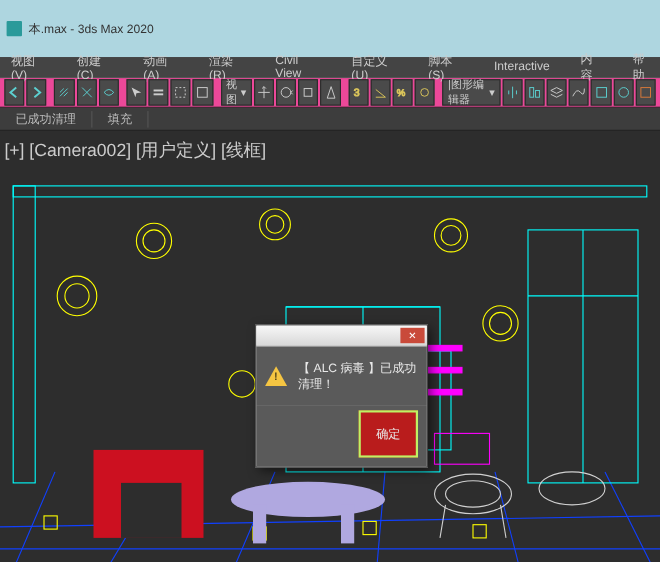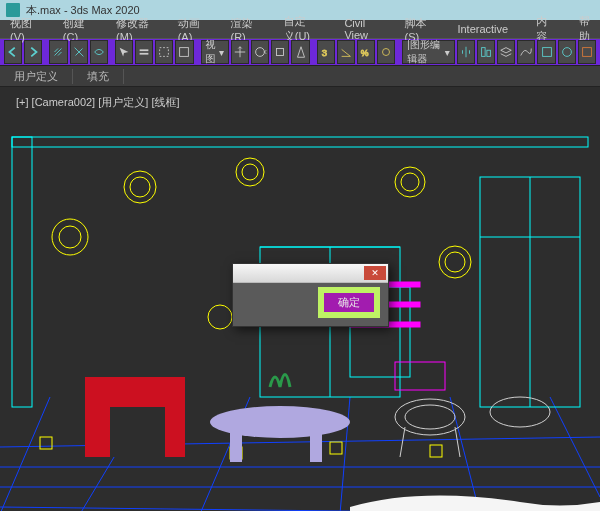--- a/index.html
+++ b/index.html
@@ -1,62 +1,61 @@
 <!DOCTYPE html>
 <html><head>
 <meta charset="utf-8">
 <style>
   html,body{margin:0;padding:0;width:600px;height:511px;font-family:"Microsoft YaHei",Arial,sans-serif;overflow:hidden;background:#3a3a3a}
-  .titlebar{height:20px;background:#aed6e0;display:flex;align-items:center;padding:0 6px;font-size:11px;color:#333}
+  .titlebar{height:20px;background:#aed6e0;display:flex;align-items:center;padding:16px 6px;font-size:11px;color:#333}
   .titlebar .logo{width:14px;height:14px;background:#2a9a9a;margin-right:6px;border-radius:1px}
   .menubar{height:18px;background:#444;display:flex;align-items:center;padding-left:4px;gap:16px}
   .menubar .mi{font-size:11px;color:#ccc;padding:0 6px;cursor:pointer}
-  .toolbar{height:26px;background:#6d28d9;border-top:1px solid #555;border-bottom:1px solid #222;display:flex;align-items:center;padding:0 4px;gap:2px}
+  .toolbar{height:26px;background:#ec4899;border-top:1px solid #555;border-bottom:1px solid #222;display:flex;align-items:center;padding:0 4px;gap:2px}
   .tb{width:22px;height:22px;background:#4a4a4a;border:1px solid #2a2a2a;display:flex;align-items:center;justify-content:center;color:#ccc;cursor:pointer}
   .tb svg{width:14px;height:14px}
   .tb.sep{width:4px;background:none;border:none}
   .tb.wide{width:auto;padding:0 4px;font-size:10px}
   .tb.cyan svg *{stroke:#5cd0d0}
   .tb.yel svg *{stroke:#d9c45a}
   .ribbon{height:20px;background:#3d3d3d;border-bottom:1px solid #222;display:flex;align-items:center;font-size:11px;color:#bbb}
   .ribbon .rtab{padding:0 14px;border-right:1px solid #555}
   .viewport{position:relative;width:600px;height:427px;background:#2d2d2d;overflow:hidden}
-  .vplabel{position:absolute;top:8px;left:16px;font-size:11px;color:#ccc;z-index:3}
+  .vplabel{position:absolute;top:8px;left:4px;font-size:16px;color:#ccc;z-index:3}
   .scene{position:absolute;inset:0}
   .scene line{stroke-width:1}
   .scene .cy{stroke:#00ffff}
   .scene .bl{stroke:#1040ff}
   .scene .ye{stroke:#ffff00}
   .scene .mg{stroke:#ff00ff}
   .scene .wh{stroke:#d0d0d0}
   .dialog{position:absolute;left:232px;top:176px;width:155px;background:#e8e8e8;border:1px solid #333;box-shadow:3px 3px 10px rgba(0,0,0,.6);z-index:10;font-size:11px}
   .dialog .dtitle{height:18px;background:linear-gradient(#f7f7f7,#d8d8d8);border-bottom:1px solid #bbb;display:flex;justify-content:flex-end;align-items:center;padding:0 2px}
   .dialog .dclose{width:22px;height:14px;background:#c94a3a;color:#fff;display:flex;align-items:center;justify-content:center;font-size:9px;cursor:pointer}
   .dialog .dbody{background:#5a5a5a;color:#e8e8e8;padding:12px 8px;display:flex;align-items:center;gap:10px}
   .dialog .dwarn{width:0;height:0;border-left:10px solid transparent;border-right:10px solid transparent;border-bottom:18px solid #f5c542;position:relative}
   .dialog .dwarn::after{content:"!";position:absolute;left:-2px;top:4px;color:#5a4a1a;font-weight:bold;font-size:10px}
   .dialog .dfoot{background:#5a5a5a;padding:4px 8px 8px;display:flex;justify-content:flex-end}
-  .dialog .dbtn{background:#a21caf;border:6px solid #bef264;color:#e8e8e8;padding:2px 14px;font-size:11px;cursor:pointer}
+  .dialog .dbtn{background:#b91c1c;border:2px solid #bef264;color:#e8e8e8;padding:12px 14px;font-size:11px;cursor:pointer}
 </style>
 </head>
 <body>
 
 <div class="titlebar">
   <div class="logo"></div>
   <span>本.max - 3ds Max 2020</span>
 </div>
 
 <div class="menubar">
   <span class="mi">视图(V)</span>
   <span class="mi">创建(C)</span>
-  <span class="mi">修改器(M)</span>
   <span class="mi">动画(A)</span>
   <span class="mi">渲染(R)</span>
+  <span class="mi">Civil View</span>
   <span class="mi">自定义(U)</span>
-  <span class="mi">Civil View</span>
   <span class="mi">脚本(S)</span>
   <span class="mi">Interactive</span>
   <span class="mi">内容</span>
   <span class="mi">帮助</span>
 </div>
 
 <div class="toolbar">
   <div class="tb cyan">
       <svg viewBox="0 0 16 16">
         <path d="M10 3 L4 8 L10 13" fill="none" stroke-width="2"></path>
@@ -183,21 +182,21 @@
       </svg>
     </div>
   <div class="tb">
       <svg viewBox="0 0 16 16">
         <rect x="3" y="3" width="10" height="10" fill="none" stroke="#d97a3a"></rect>
       </svg>
     </div>
 </div>
 
 <div class="ribbon">
-  <div class="rtab">用户定义</div>
+  <div class="rtab">已成功清理</div>
   <div class="rtab">填充</div>
 </div>
 
 <div class="viewport">
   <div class="vplabel">[+] [Camera002] [用户定义] [线框]</div>
 
   <svg class="scene" viewBox="0 0 600 427">
 
     <g class="bl">
       <line x1="0" y1="380" x2="600" y2="380"></line>
@@ -268,17 +267,21 @@
       <ellipse cx="520" cy="325" rx="30" ry="15" fill="none"></ellipse>
     </g>
 
     <path d="M350 420 Q420 400 520 415 Q560 422 600 415 L600 460 L350 460 Z" fill="#f5f5f5"></path>
   </svg>
 
   <div class="dialog">
     <div class="dtitle">
       <div class="dclose">✕</div>
     </div>
+    <div class="dbody">
+      <div class="dwarn"></div>
+      <span>【 ALC 病毒 】已成功清理！</span>
+    </div>
     <div class="dfoot">
       <button class="dbtn">确定</button>
     </div>
   </div>
 </div>
 
 </body></html>

